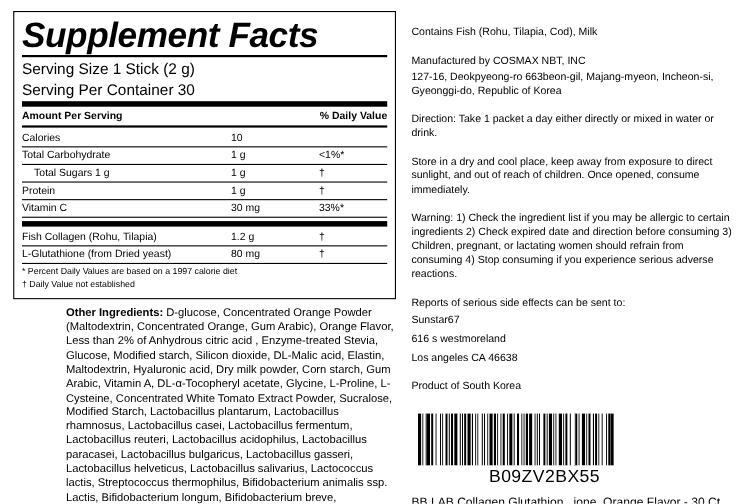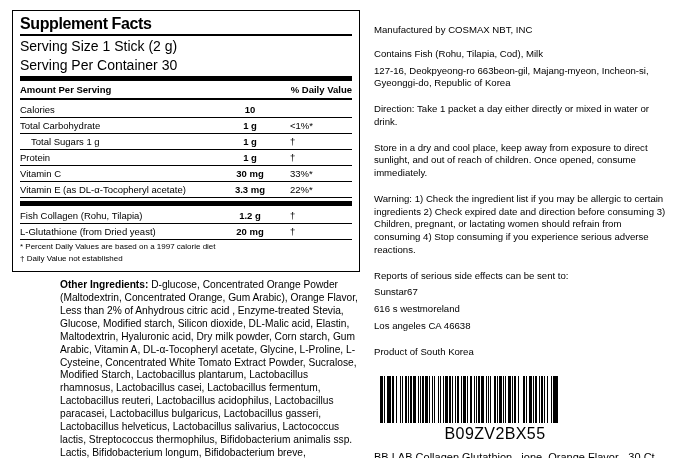--- a/index.html
+++ b/index.html
@@ -33,26 +33,27 @@
     padding-top: 14px;
   }
 
   
   .sf-panel {
     border: 1.5px solid #000;
     padding: 5px 7px 6px 7px;
     box-sizing: border-box;
   }
   .sf-title {
-    font-size: 16px;
+    font-size: 32px;
     font-weight: bold;
     letter-spacing: -0.4px;
     line-height: 1;
     margin: 0 0 2px 0;
     font-family: "Liberation Sans", sans-serif;
+    font-style: italic;
   }
   .rule-med  { border-bottom: 2px solid #000; margin: 2px 0; }
   .rule-thick{ border-bottom: 5px solid #000; margin: 2px 0; }
 
   .sf-serving {
     font-size: 14px;
     line-height: 1.25;
     margin: 1px 0 0 0;
   }
   .sf-head-row {
@@ -66,21 +67,21 @@
     width: 100%;
     border-collapse: collapse;
     font-size: 9.5px;
   }
   table.sf-table td {
     padding: 2px 0 2px 0;
     border-bottom: 1px solid #000;
     vertical-align: top;
   }
   td.c-name { text-align: left; }
-  td.c-amt  { text-align: center; width: 80px; font-weight: bold; }
+  td.c-amt  { text-align: left; width: 80px; }
   td.c-dv   { text-align: left; width: 62px; }
   .indent { padding-left: 11px !important; }
   .sf-foot {
     font-size: 8px;
     line-height: 1.3;
     padding-top: 2px;
   }
   .sf-sep-thick { border-bottom: 5px solid #000; }
 
   
@@ -167,58 +168,53 @@
           <tr>
             <td class="c-name">Protein</td>
             <td class="c-amt">1 g</td>
             <td class="c-dv">†</td>
           </tr>
           <tr>
             <td class="c-name">Vitamin C</td>
             <td class="c-amt">30 mg</td>
             <td class="c-dv">33%*</td>
           </tr>
-          <tr>
-            <td class="c-name">Vitamin E (as DL-α-Tocopheryl acetate)</td>
-            <td class="c-amt">3.3 mg</td>
-            <td class="c-dv">22%*</td>
-          </tr>
         </tbody>
       </table>
 
       <div class="sf-sep-thick" style="margin-top:3px;"></div>
 
       <table class="sf-table" style="margin-top:2px;">
         <tbody>
           <tr>
             <td class="c-name">Fish Collagen (Rohu, Tilapia)</td>
             <td class="c-amt">1.2 g</td>
             <td class="c-dv">†</td>
           </tr>
           <tr>
             <td class="c-name">L-Glutathione (from Dried yeast)</td>
-            <td class="c-amt">20 mg</td>
+            <td class="c-amt">80 mg</td>
             <td class="c-dv">†</td>
           </tr>
         </tbody>
       </table>
 
       <div class="sf-foot">* Percent Daily Values are based on a 1997 calorie diet</div>
       <div class="sf-foot">† Daily Value not established</div>
     </div>
 
     <div class="other-ing"><b>Other Ingredients:</b><span> D-glucose, Concentrated Orange Powder (Maltodextrin, Concentrated Orange, Gum Arabic), Orange Flavor, Less than 2% of Anhydrous citric acid , Enzyme-treated Stevia, Glucose, Modified starch, Silicon dioxide, DL-Malic acid, Elastin, Maltodextrin, Hyaluronic acid, Dry milk powder, Corn starch, Gum Arabic, Vitamin A, DL-α-Tocopheryl acetate, Glycine, L-Proline, L-Cysteine, Concentrated White Tomato Extract Powder, Sucralose, Modified Starch, Lactobacillus plantarum, Lactobacillus rhamnosus, Lactobacillus casei, Lactobacillus fermentum, Lactobacillus reuteri, Lactobacillus acidophilus, Lactobacillus paracasei, Lactobacillus bulgaricus, Lactobacillus gasseri, Lactobacillus helveticus, Lactobacillus salivarius, Lactococcus lactis, Streptococcus thermophilus, Bifidobacterium animalis ssp. Lactis, Bifidobacterium longum, Bifidobacterium breve, Bifidobacterium bifidum.</span></div>
 
   </div>
 
   <div class="right-col">
 
+    <div class="rblock">Contains Fish (Rohu, Tilapia, Cod), Milk</div>
+
     <div class="rblock tight">Manufactured by COSMAX NBT, INC</div>
-
-    <div class="rblock">Contains Fish (Rohu, Tilapia, Cod), Milk</div>
     <div class="rblock" style="margin-top:-9px;">127-16, Deokpyeong-ro 663beon-gil, Majang-myeon, Incheon-si, Gyeonggi-do, Republic of Korea</div>
 
     <div class="rblock">Direction: Take 1 packet a day either directly or mixed in water or drink.</div>
 
     <div class="rblock">Store in a dry and cool place, keep away from exposure to direct sunlight, and out of reach of children. Once opened, consume immediately.</div>
 
     <div class="rblock">Warning: 1) Check  the ingredient list if you may be allergic to certain ingredients 2) Check expired date and direction before consuming 3) Children, pregnant, or lactating women should refrain from consuming 4) Stop consuming if you experience serious adverse reactions.</div>
 
     <div class="rblock tight">Reports of serious side effects can be sent to:</div>
     <div class="rblock tight" style="margin-top:-7px;">Sunstar67</div>

